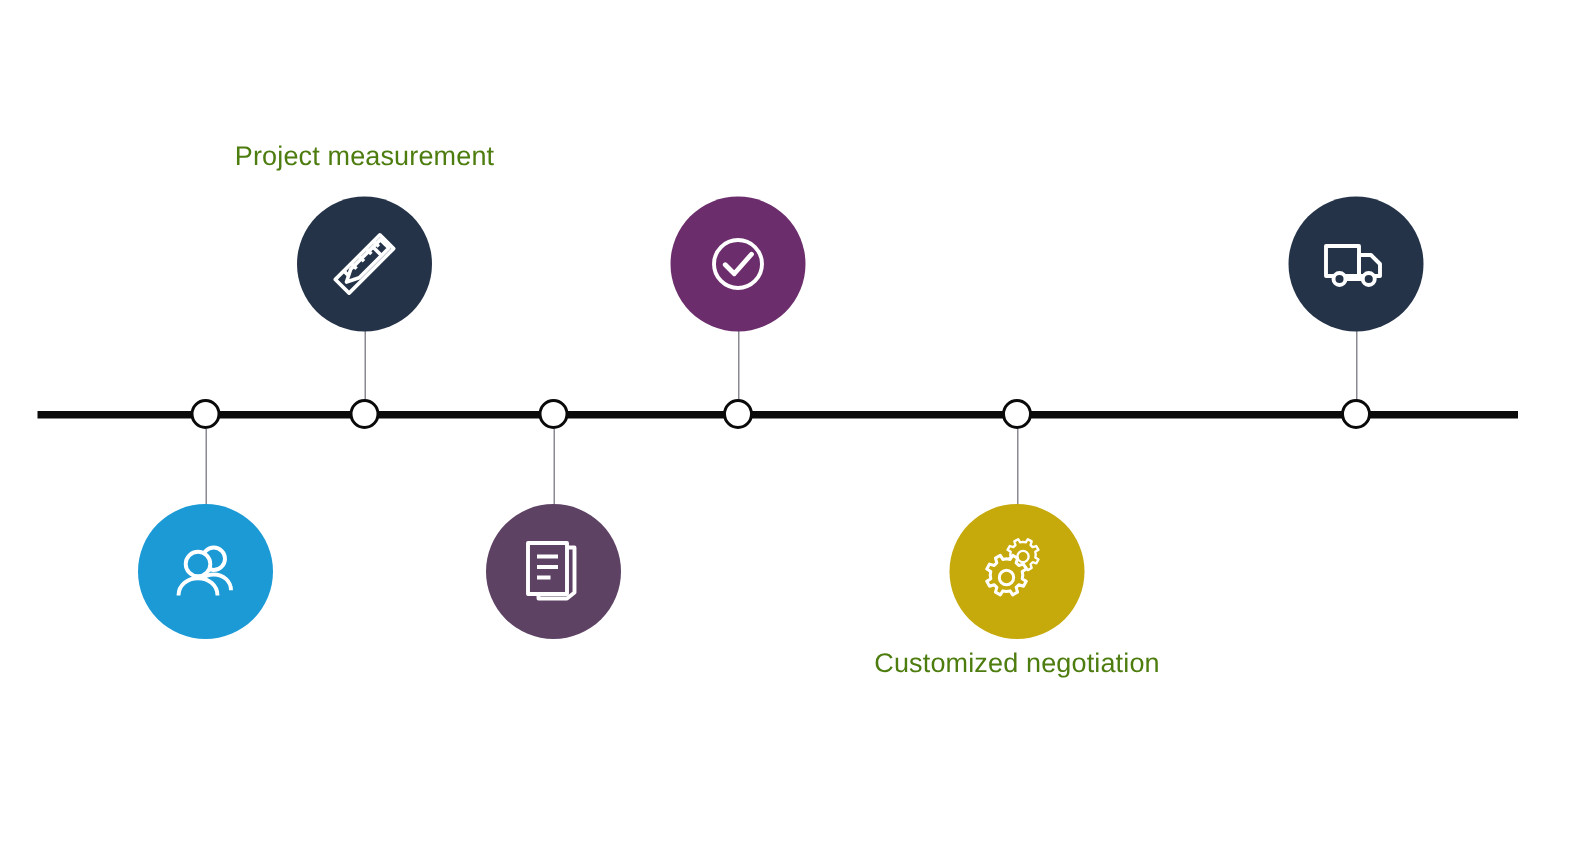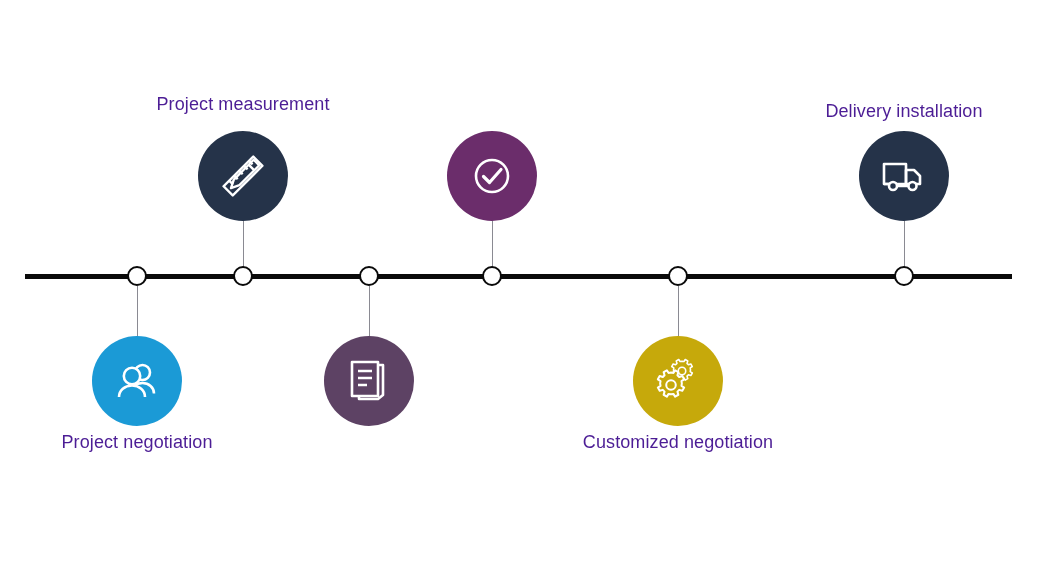--- a/index.html
+++ b/index.html
@@ -69,21 +69,21 @@
   .node-disc.up   { top: 131px; }
   .node-disc.down { top: 336px; }
   .node-disc svg { display: block; }
 
   
   .node-label {
     position: absolute;
     transform: translateX(-50%);
     white-space: nowrap;
     font-size: 18px;
-    color: #4c1d95;
+    color: #4d7c0f;
     letter-spacing: 0.1px;
   }
   .node-label.up   { top: 101px; }
   .node-label.up.raised { top: 94px; }
   .node-label.down { top: 432px; }
 </style>
 </head>
 <body>
 
 <div id="timeline-canvas">
@@ -95,21 +95,20 @@
   <div class="node-disc down" style="left:137px;background:#1b9ad6">
     <span>
       <svg width="52" height="52" viewBox="0 0 52 52" fill="none" stroke="#ffffff" stroke-width="2.6">
         <circle cx="31.5" cy="17.5" r="7.5"></circle>
         <path d="M20 38.5c0-6.2 5.2-10.5 11.5-10.5S43 32.3 43 38.5"></path>
         <circle cx="21" cy="21" r="8.2" fill="#1b9ad6"></circle>
         <path d="M8 42c0-6.8 5.8-11.5 13-11.5S34 35.2 34 42" fill="#1b9ad6"></path>
       </svg>
     </span>
   </div>
-  <div class="node-label down" style="left:137px">Project negotiation</div>
 
   <div class="axis-marker" style="left:243px"></div>
   <div class="stem up" style="left:243px"></div>
   <div class="node-disc up" style="left:243px;background:#253349">
     <span>
       <svg width="50" height="50" viewBox="0 0 50 50" fill="none" stroke="#ffffff" stroke-width="2.4" stroke-linejoin="round">
         <g transform="rotate(-45 25 25)">
           <rect x="4" y="18.5" width="42" height="13"></rect>
           <path d="M12 18.5v5M19 18.5v5M26 18.5v5M33 18.5v5M40 18.5v5"></path>
         </g>
@@ -169,15 +168,14 @@
     <span>
       <svg width="50" height="50" viewBox="0 0 50 50" fill="none" stroke="#ffffff" stroke-width="2.6" stroke-linejoin="round">
         <path d="M5 13h22v20H5z"></path>
         <path d="M27 19h8l6 6v8h-14z"></path>
         <circle cx="14" cy="35" r="4" fill="#253349"></circle>
         <circle cx="33.5" cy="35" r="4" fill="#253349"></circle>
         <path d="M18 35h11.5M5 33h5"></path>
       </svg>
     </span>
   </div>
-  <div class="node-label up" style="left:904px">Delivery installation</div>
 
 </div>
 
 </body></html>

